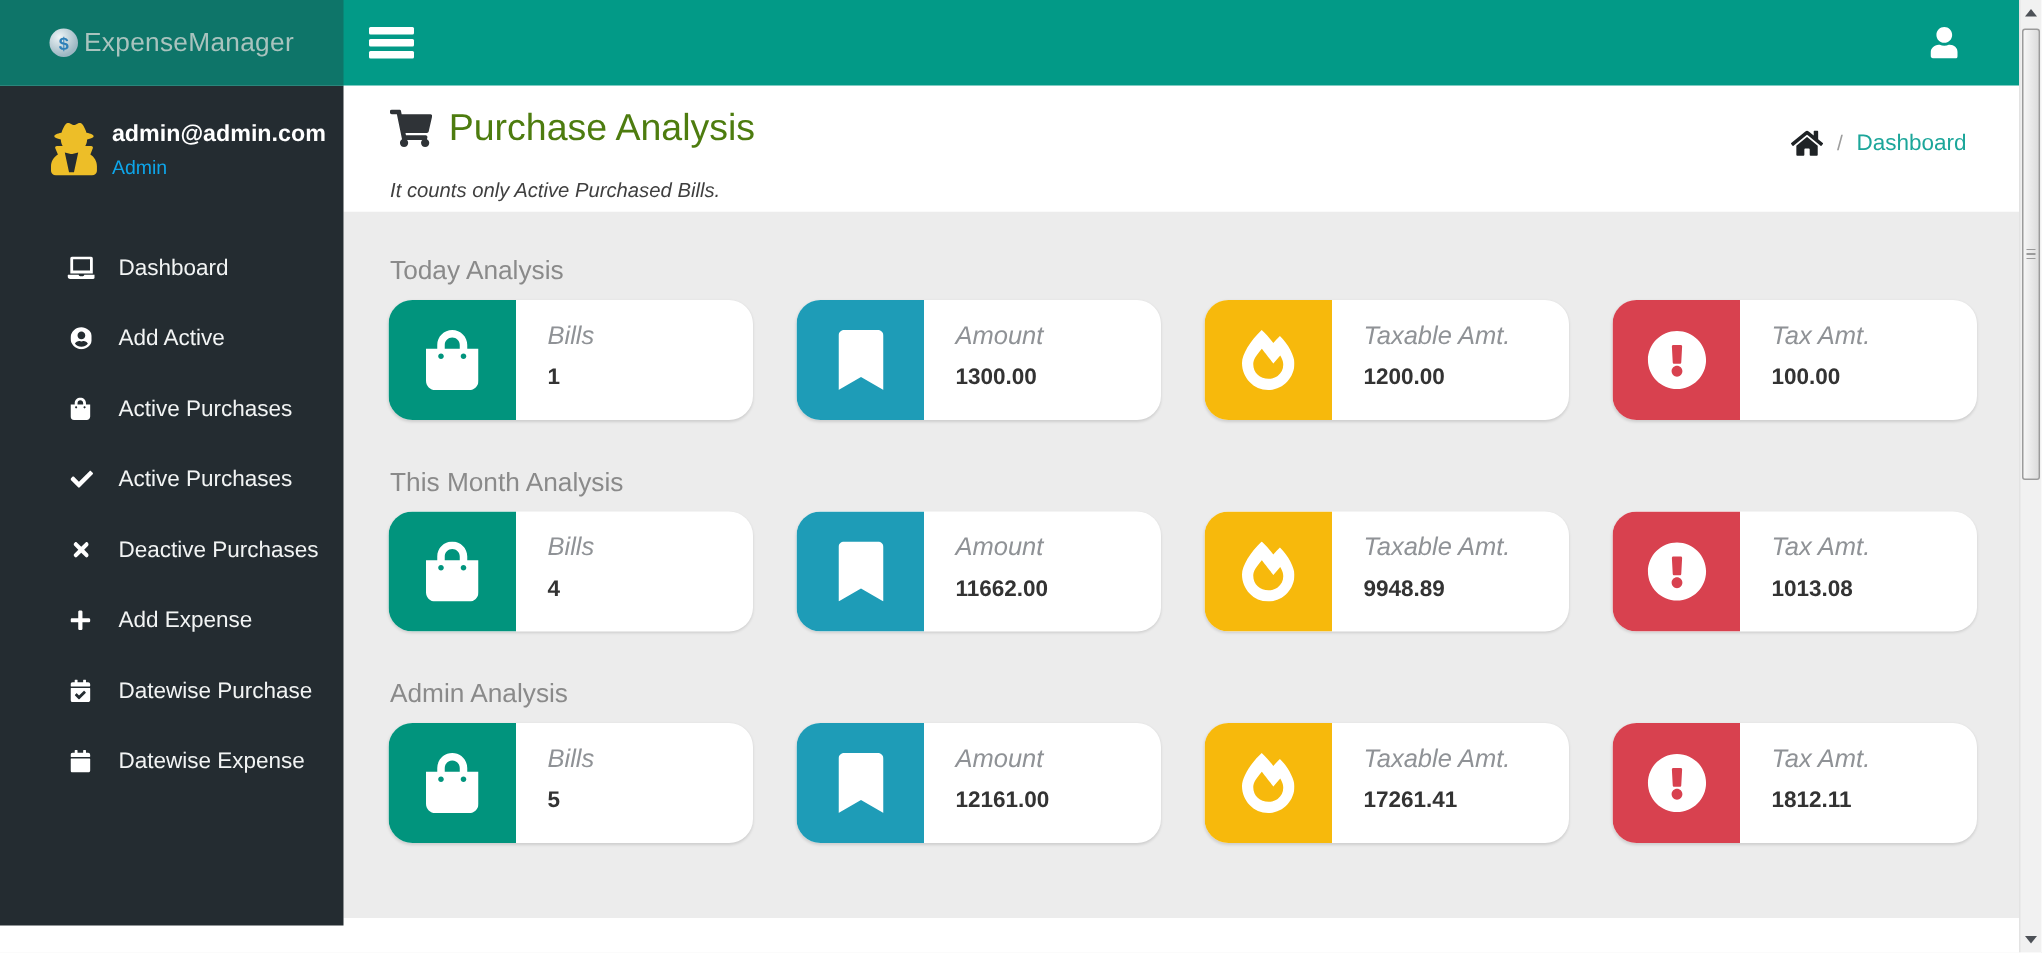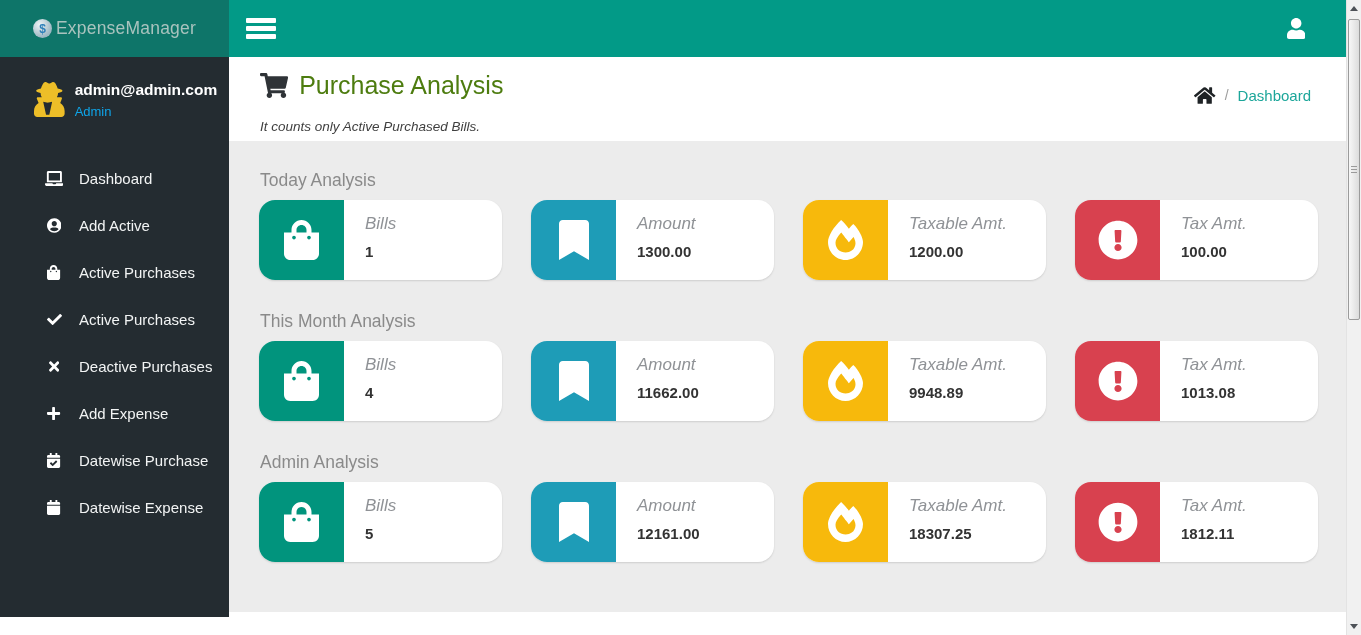--- a/index.html
+++ b/index.html
@@ -383,21 +383,21 @@
             </div>
 
             <div class="card">
               <div class="card-icon" style="background-color: rgb(247, 185, 12);">
               <svg viewBox="0 0 448 512" fill="currentColor">
                 <path d="M323.56 51.2c-20.8 19.3-39.58 39.59-56.22 59.97C240.08 73.62 206.28 35.53 168 0 69.74 91.17 0 209.96 0 281.6 0 408.85 100.29 512 224 512s224-103.15 224-230.4c0-53.27-51.98-163.14-124.44-230.4zm-19.47 340.65C282.43 407.01 255.72 416 226.86 416 154.71 416 96 368.26 96 290.75c0-38.61 24.31-72.63 72.79-130.75 6.93 7.98 98.83 125.34 98.83 125.34l58.63-66.88c4.14 6.85 7.91 13.55 11.27 19.97 27.35 52.19 15.81 118.97-33.43 153.42z"></path>
               </svg>
             </div>
               <div class="card-text">
                 <div class="card-label">Taxable Amt.</div>
-                <div class="card-value">18307.25</div>
+                <div class="card-value">17261.41</div>
               </div>
             </div>
 
             <div class="card">
               <div class="card-icon" style="background-color: rgb(216, 65, 79);">
               <svg viewBox="0 0 512 512" fill="currentColor">
                 <path d="M504 256c0 136.997-111.043 248-248 248S8 392.997 8 256C8 119.083 119.043 8 256 8s248 111.083 248 248zm-248 50c-25.405 0-46 20.595-46 46s20.595 46 46 46 46-20.595 46-46-20.595-46-46-46zm-43.673-165.346l7.418 136c.347 6.364 5.609 11.346 11.982 11.346h48.546c6.373 0 11.635-4.982 11.982-11.346l7.418-136c.375-6.874-5.098-12.654-11.982-12.654h-63.383c-6.884 0-12.356 5.78-11.981 12.654z"></path>
               </svg>
             </div>
               <div class="card-text">

